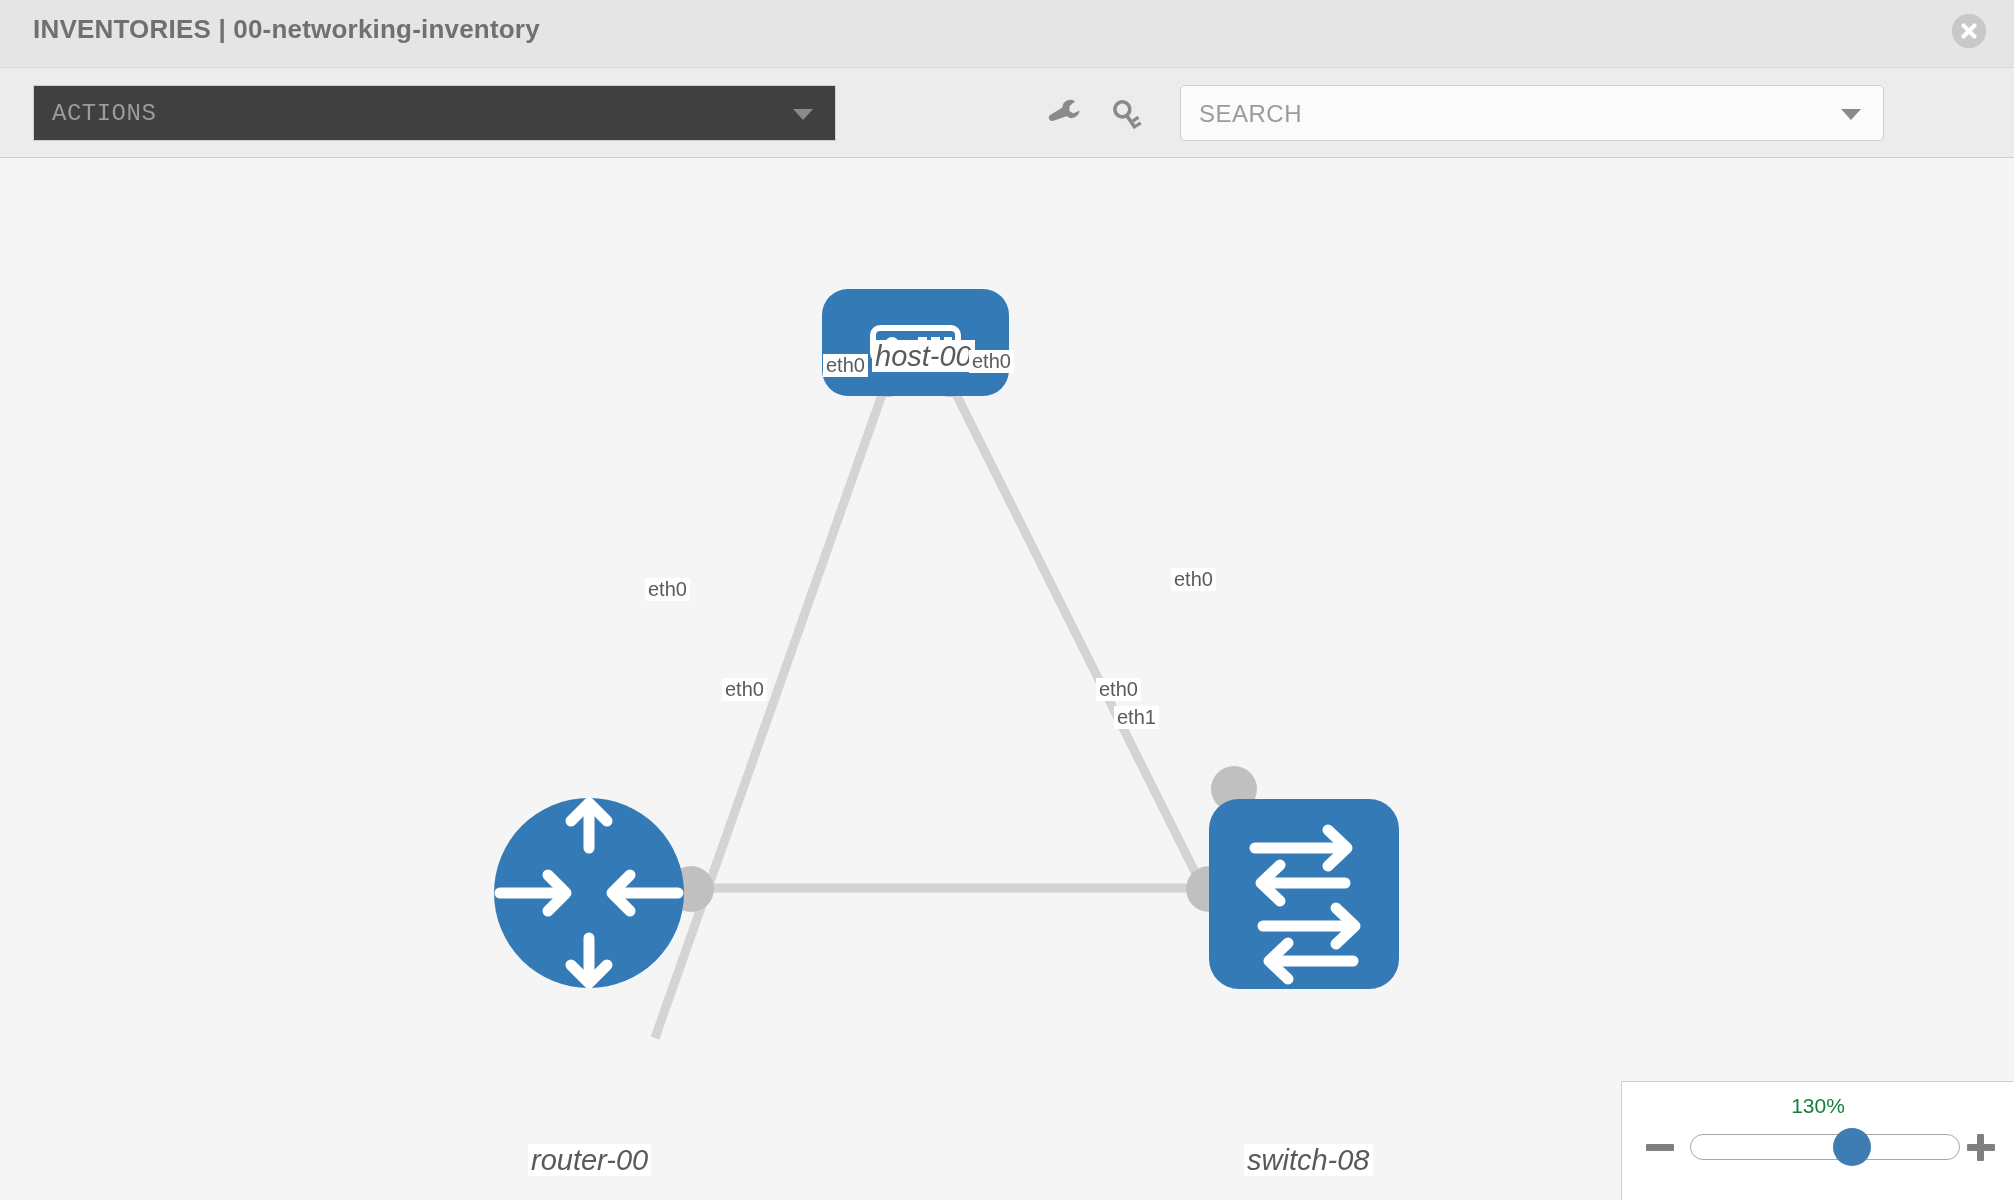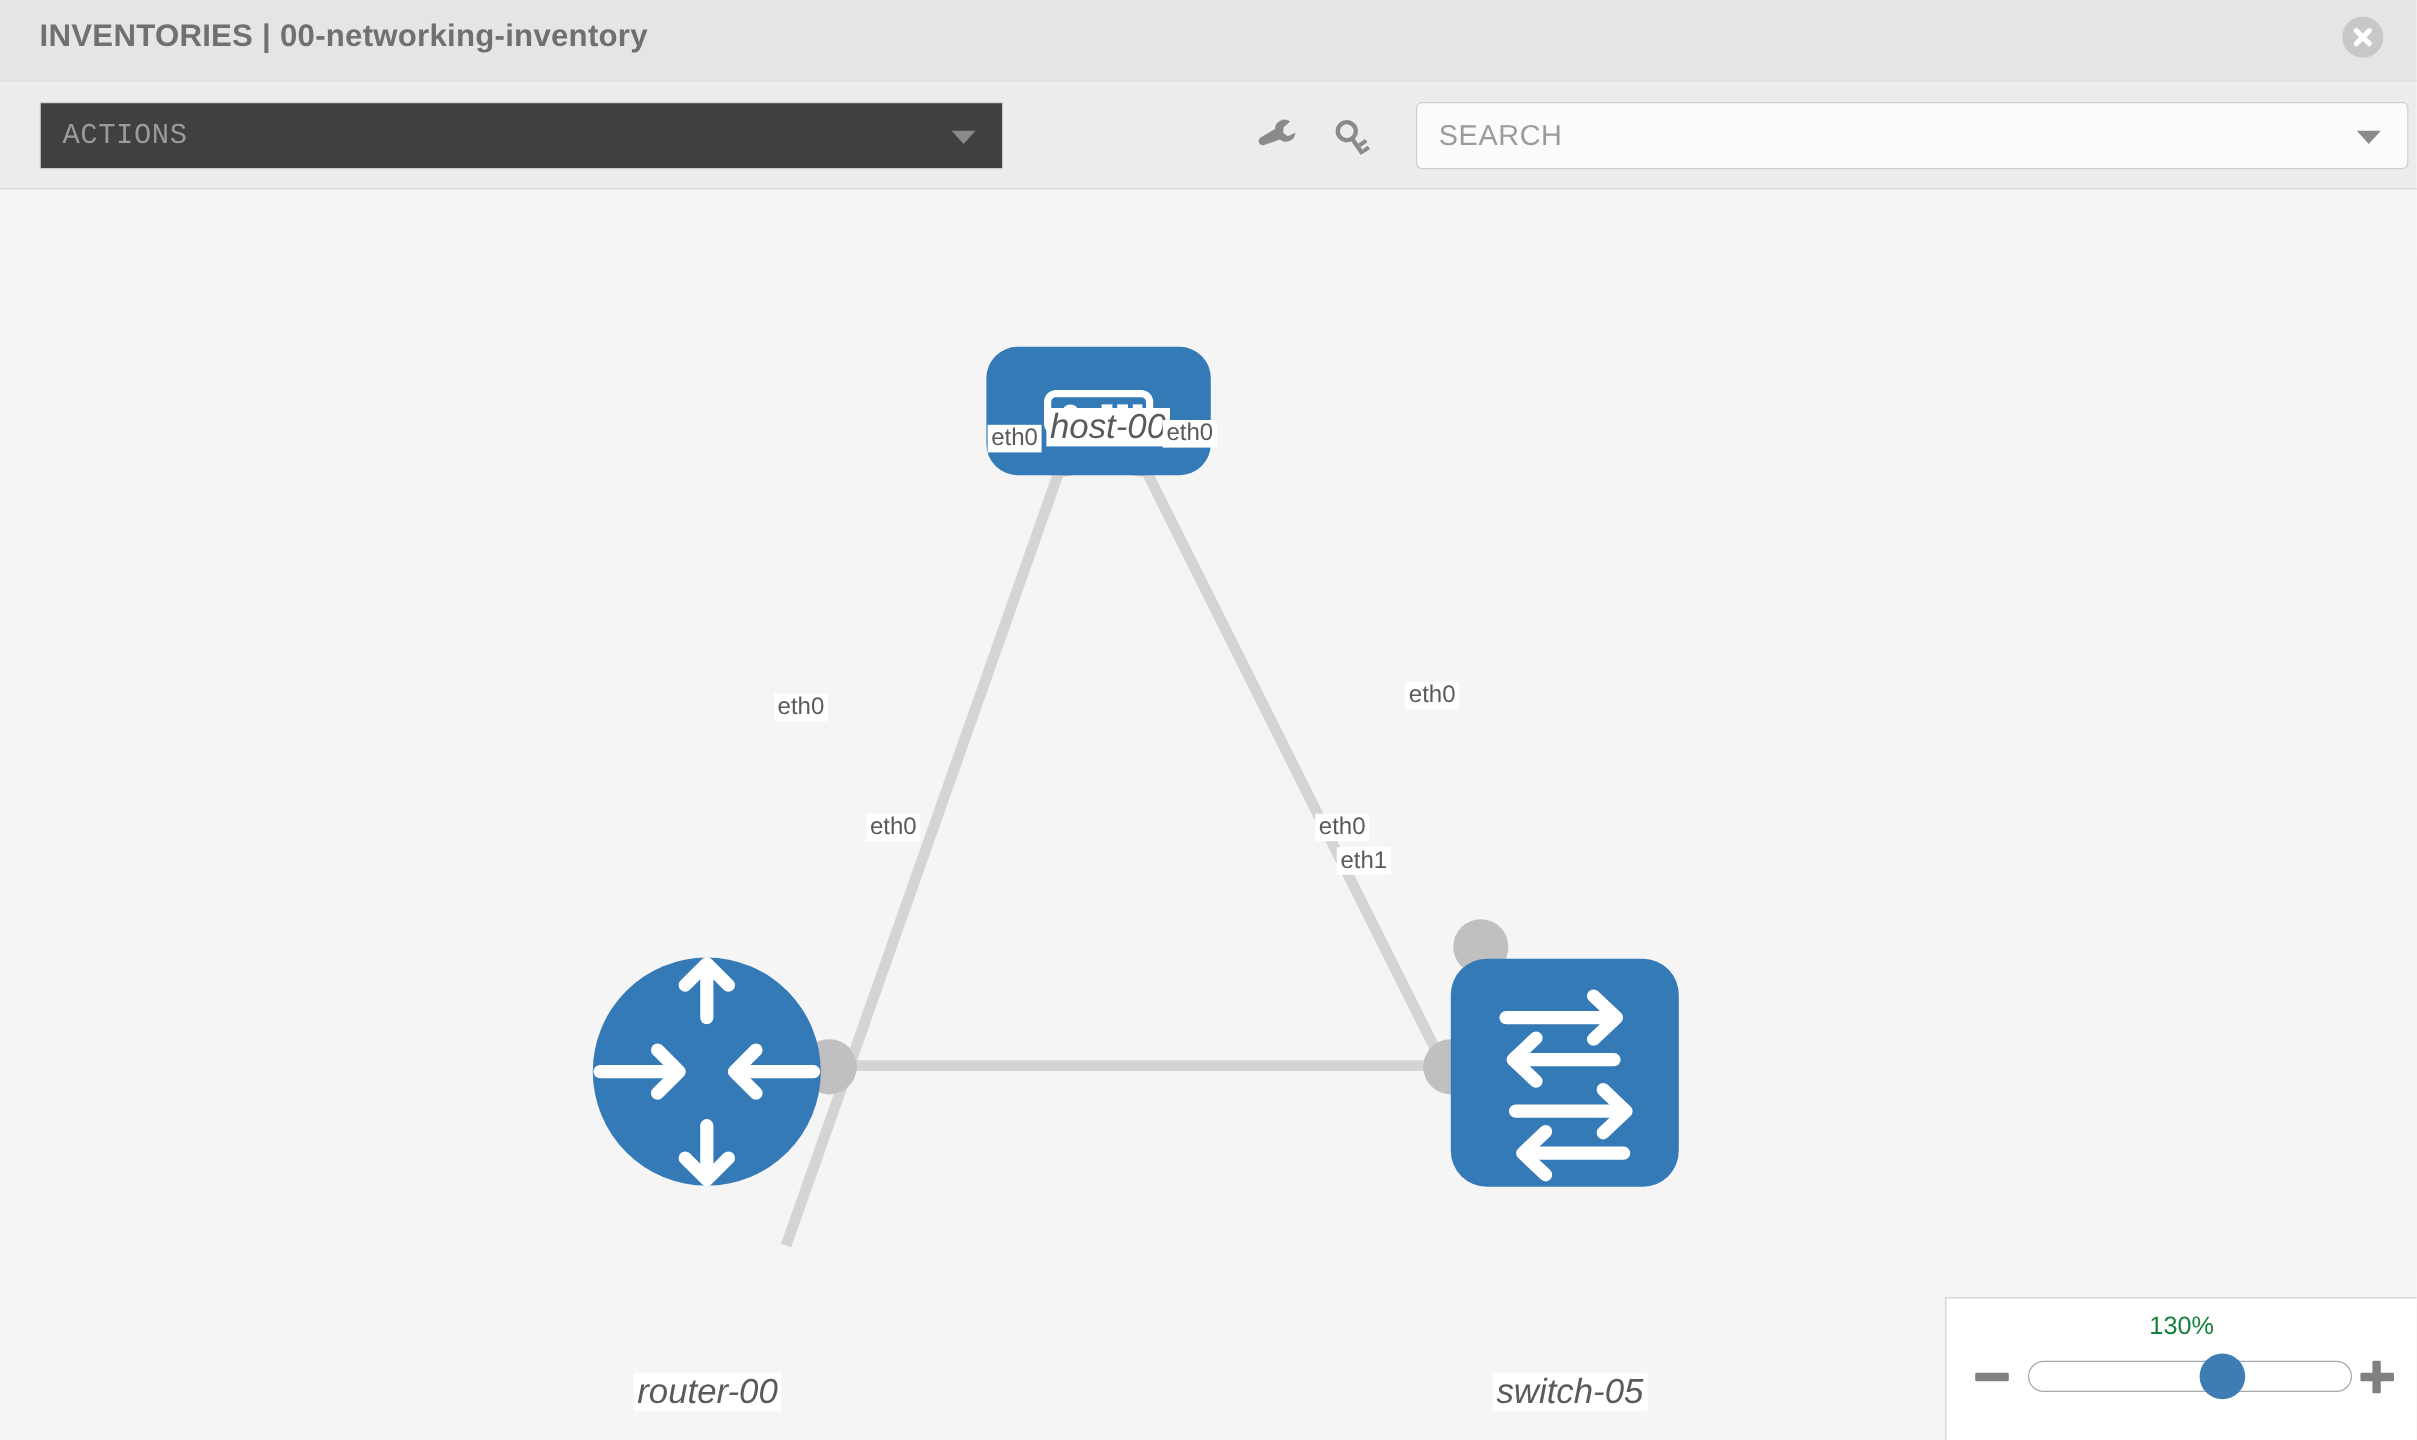--- a/index.html
+++ b/index.html
@@ -85,21 +85,21 @@
     top: 24px;
     width: 42px; height: 42px;
     cursor: pointer;
   }
   .tool-icon.wrench { left: 1044px; }
   .tool-icon.key    { left: 1110px; }
 
   .search-box {
     position: absolute;
     left: 1180px; top: 17px;
-    width: 827px; height: 56px;
+    width: 704px; height: 56px;
     background: #fbfbfb;
     border: 1px solid #cfcfcf;
     border-radius: 5px;
   }
   .search-box .label {
     position: absolute;
     left: 18px; top: 14px;
     font-size: 24px;
     color: #9b9b9b;
     letter-spacing: 0.5px;
@@ -300,21 +300,21 @@
           <line x1="1353" y1="803" x2="1271" y2="803"></line>
           <polyline points="1288,785 1269,803 1288,821"></polyline>
         </g>
       </g>
     </svg>
 
     <div class="nlabel node-name" style="left:872px; top:182px;">host-00</div>
 
     <div class="nlabel node-name" style="left:528px; top:986px;">router-00</div>
 
-    <div class="nlabel node-name" style="left:1244px; top:986px;">switch-05</div>
+    <div class="nlabel node-name" style="left:1244px; top:986px;">switch-08</div>
 
     <div class="nlabel iface" style="left:823px; top:196px;">eth0</div>
 
     <div class="nlabel iface" style="left:969px; top:192px;">eth0</div>
 
     <div class="nlabel iface" style="left:645px; top:420px;">eth0</div>
 
     <div class="nlabel iface" style="left:1171px; top:410px;">eth0</div>
 
     <div class="nlabel iface" style="left:722px; top:520px;">eth0</div>

